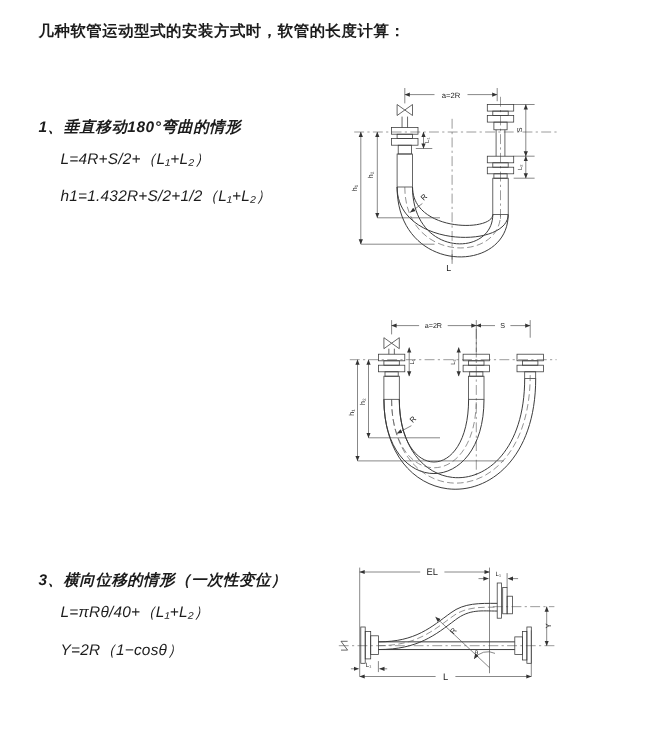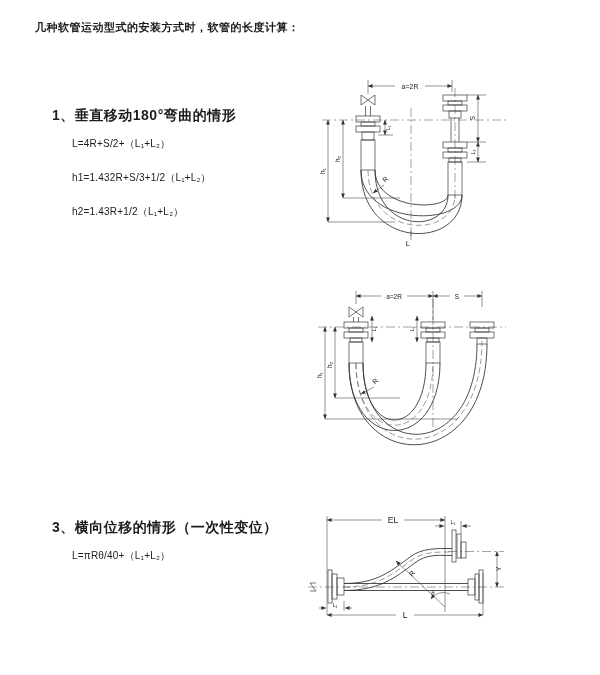--- a/index.html
+++ b/index.html
@@ -1,48 +1,48 @@
 <!DOCTYPE html>
 <html><head>
 <meta charset="utf-8">
 <style>
   html,body{margin:0;padding:0;background:#fff;}
   #page{position:relative;width:600px;height:675px;background:#ffffff;overflow:hidden;
         font-family:"Liberation Sans","DejaVu Sans",sans-serif;color:#1c1c1c;}
-  .title{position:absolute;left:35px;top:20px;font-size:11px;font-weight:600;letter-spacing:.5px;}
-  .sec{position:absolute;left:52px;}
+  .title{position:absolute;left:35px;top:20px;font-size:14px;font-weight:600;letter-spacing:.5px;}
+  .sec{position:absolute;left:35px;font-style:italic;}
   .sec .head{font-size:14px;font-weight:600;line-height:24px;letter-spacing:.5px;}
-  .sec .formula{font-size:10px;line-height:34px;padding-left:20px;letter-spacing:.2px;}
+  .sec .formula{font-size:14px;line-height:34px;padding-left:20px;letter-spacing:.2px;}
   svg{position:absolute;}
   .dim{stroke:#4a4a4a;stroke-width:.6;fill:none;}
   .draw{stroke:#3a3a3a;stroke-width:.9;fill:none;}
   .thin{stroke:#3a3a3a;stroke-width:.7;fill:none;}
   .cl{stroke:#5a5a5a;stroke-width:.55;fill:none;stroke-dasharray:9 3 2 3;}
   .hcl{stroke:#5a5a5a;stroke-width:.6;fill:none;stroke-dasharray:6 3;}
   .lab{font-family:"Liberation Sans","DejaVu Sans",sans-serif;fill:#222;}
   .mask{fill:#fff;stroke:none;}
 </style>
 </head>
 <body>
 
 <div id="page">
 
   <div class="title">几种软管运动型式的安装方式时，软管的长度计算：</div>
 
   <div class="sec" style="top:103px;">
     <div class="head">1、垂直移动180°弯曲的情形</div>
     <div class="formula">L=4R+S/2+（L₁+L₂）</div>
-    <div class="formula">h1=1.432R+S/3+1/2（L₁+L₂）</div>
-    <div class="formula">h2=1.43R+1/2（L₁+L₂）</div>
+    <div class="formula">h1=1.432R+S/2+1/2（L₁+L₂）</div>
   </div>
 
 
   <div class="sec" style="top:515px;">
     <div class="head">3、横向位移的情形（一次性变位）</div>
     <div class="formula">L=πRθ/40+（L₁+L₂）</div>
+    <div class="formula">Y=2R（1−cosθ）</div>
   </div>
 
   <svg viewBox="0 0 270 185" style="left:300px;top:68px;width:270px;height:185px">
     <defs>
       <pattern id="braid1" patternUnits="userSpaceOnUse" width="4" height="4">
         <path d="M0,0 L4,4 M4,0 L0,4" stroke="#3a3a3a" stroke-width="0.45"></path>
       </pattern>
       <marker id="arr1" viewBox="0 0 10 10" refX="9.5" refY="5" markerWidth="8" markerHeight="8" orient="auto-start-reverse">
         <path d="M0,1 L10,5 L0,9 z" fill="#333"></path>
       </marker>

